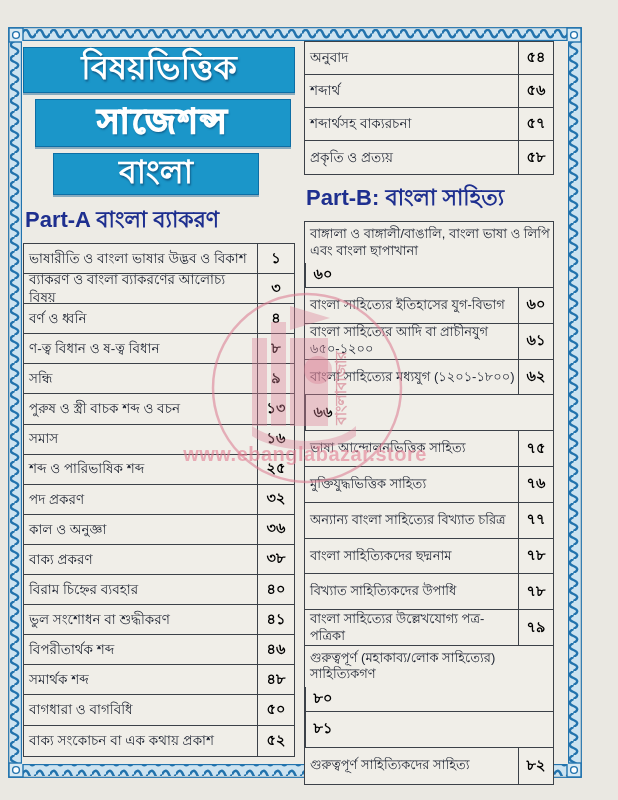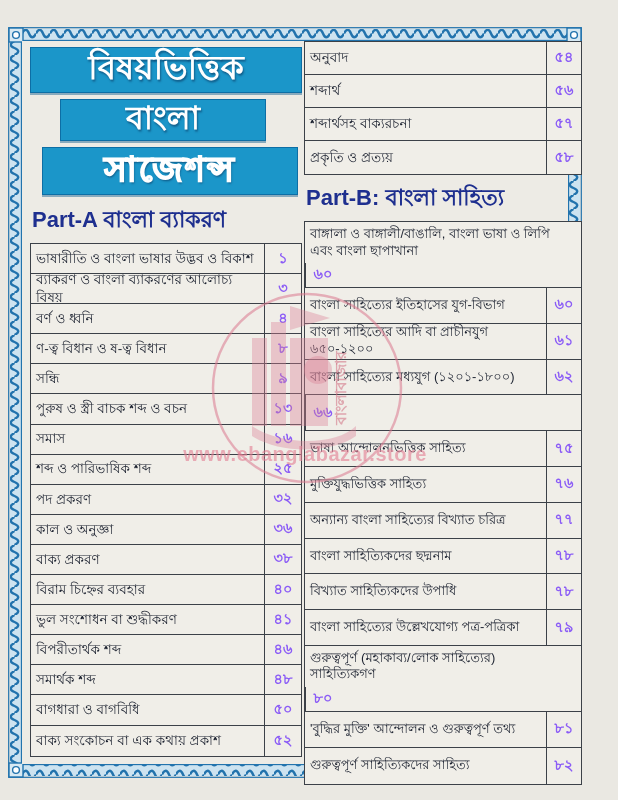--- a/index.html
+++ b/index.html
@@ -6,22 +6,22 @@
   body{
     width:618px;height:800px;position:relative;overflow:hidden;
     background:#eae8e2;
     font-family:"Liberation Sans","DejaVu Sans",sans-serif;
     color:#20242e;
   }
   
   #frame-svg{position:absolute;left:8px;top:27px;}
   
   .content{position:absolute;left:22px;top:41px;width:546px;height:723px;background:#edebe5;}
-  .col-left{position:absolute;left:8px;top:2px;width:272px;}
-  .col-right{position:absolute;left:282px;top:0;width:278px;height:100%;}
+  .col-left{position:absolute;left:1px;top:2px;width:272px;}
+  .col-right{position:absolute;left:282px;top:0;width:250px;height:100%;}
   
   .title-block{
     background:#1b96c9;border:1px solid #0d6ea5;
     color:#ffffff;font-weight:bold;text-align:center;
     display:flex;align-items:center;justify-content:center;
     text-shadow:1px 2px 2px rgba(10,50,90,.55);
     box-shadow:0 2px 0 rgba(13,90,140,.45);
   }
   .tb1{height:44px;margin-top:4px;font-size:33px;}
   .tb2{height:46px;margin:6px 4px 0 12px;font-size:34px;letter-spacing:2px;
@@ -38,21 +38,21 @@
   .toc-row{display:flex;border-bottom:1.3px solid #3c4148;box-sizing:border-box;overflow:hidden;}
   .toc-row:last-child{border-bottom:none;gap:8px;}
   .topic{
     flex:1;display:flex;align-items:center;
     padding:2px 3px 2px 5px;white-space:pre-line;
     font-size:13.5px;line-height:1.3;color:#1c2230;
   }
   .pagenum{
     width:36px;border-left:1.3px solid #3c4148;
     display:flex;align-items:center;justify-content:center;
-    font-weight:bold;font-size:14.5px;color:#8b5cf6;
+    font-weight:bold;font-size:14.5px;color:#000000;
   }
   .part-a-table .toc-row{height:30.1px;}
   .top-b-table .toc-row{height:33px;}
   .top-b-table{margin-top:0;}
   .part-b-table .toc-row{height:35.8px;}
   .part-b-table .toc-row.two-line{height:66px;flex-direction:column;}
   .part-b-table .topic{font-size:13px;}
   .part-b-table .pagenum,.top-b-table .pagenum{width:34px;}
   
   #watermark{position:absolute;left:0;top:0;pointer-events:none;z-index:6;}
@@ -91,22 +91,22 @@
     <circle cx="8" cy="743" r="3.4" fill="#ffffff" stroke="#2273ad" stroke-width="1.4"></circle>
     <rect x="559" y="736" width="14" height="14" fill="#d7e9f3" stroke="#2273ad" stroke-width="1.4"></rect>
     <circle cx="566" cy="743" r="3.4" fill="#ffffff" stroke="#2273ad" stroke-width="1.4"></circle>
   </g>
 </svg>
 
 <div class="content">
 
   <div class="col-left">
     <div class="title-block tb1">বিষয়ভিত্তিক</div>
+    <div class="title-block tb2">সাজেশন্স</div>
     <div class="title-block tb3">বাংলা</div>
-    <div class="title-block tb2">সাজেশন্স</div>
 
     <div class="part-heading">Part-A বাংলা ব্যাকরণ</div>
 
     <div class="toc-table part-a-table">
 
     <div class="toc-row">
           <div class="topic">ভাষারীতি ও বাংলা ভাষার উদ্ভব ও বিকাশ</div>
           <div class="pagenum">১</div>
         </div>
         <div class="toc-row">
@@ -244,21 +244,20 @@
         <div class="toc-row">
           <div class="topic">বাংলা সাহিত্যের উল্লেখযোগ্য পত্র-পত্রিকা</div>
           <div class="pagenum">৭৯</div>
         </div>
         <div class="toc-row two-line">
           <div class="topic">গুরুত্বপূর্ণ (মহাকাব্য/লোক সাহিত্যের)
 সাহিত্যিকগণ</div>
           <div class="pagenum">৮০</div>
         </div>
         <div class="toc-row">
-          <div class="topic">'বুদ্ধির মুক্তি' আন্দোলন ও গুরুত্বপূর্ণ তথ্য</div>
           <div class="pagenum">৮১</div>
         </div>
         <div class="toc-row">
           <div class="topic">গুরুত্বপূর্ণ সাহিত্যিকদের সাহিত্য</div>
           <div class="pagenum">৮২</div>
         </div>
       </div>
   </div>
 </div>
 

